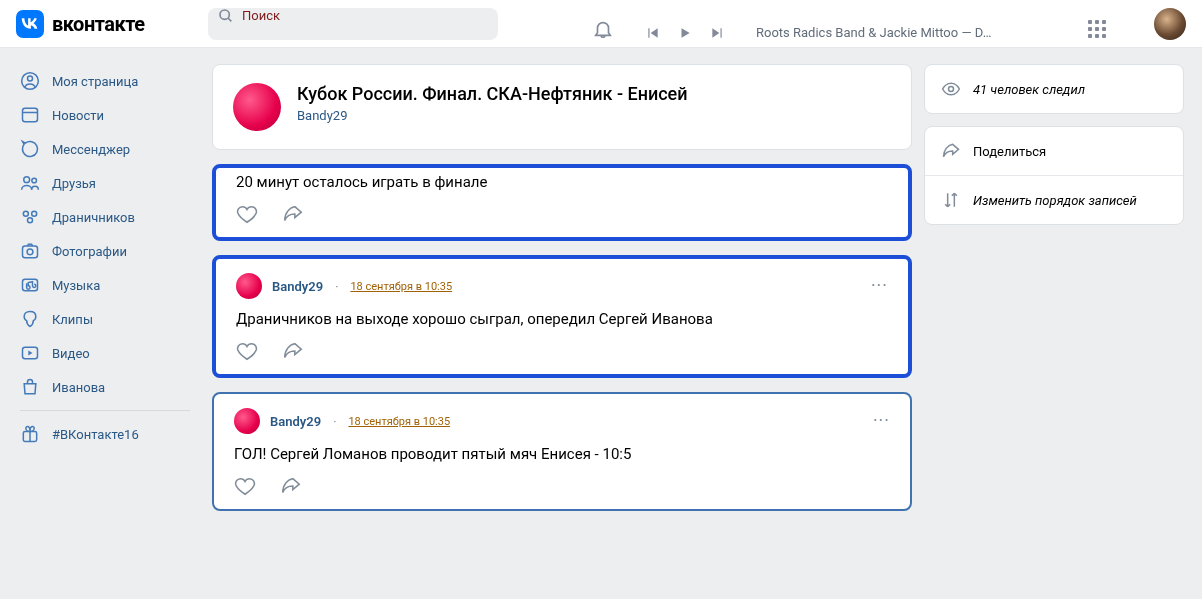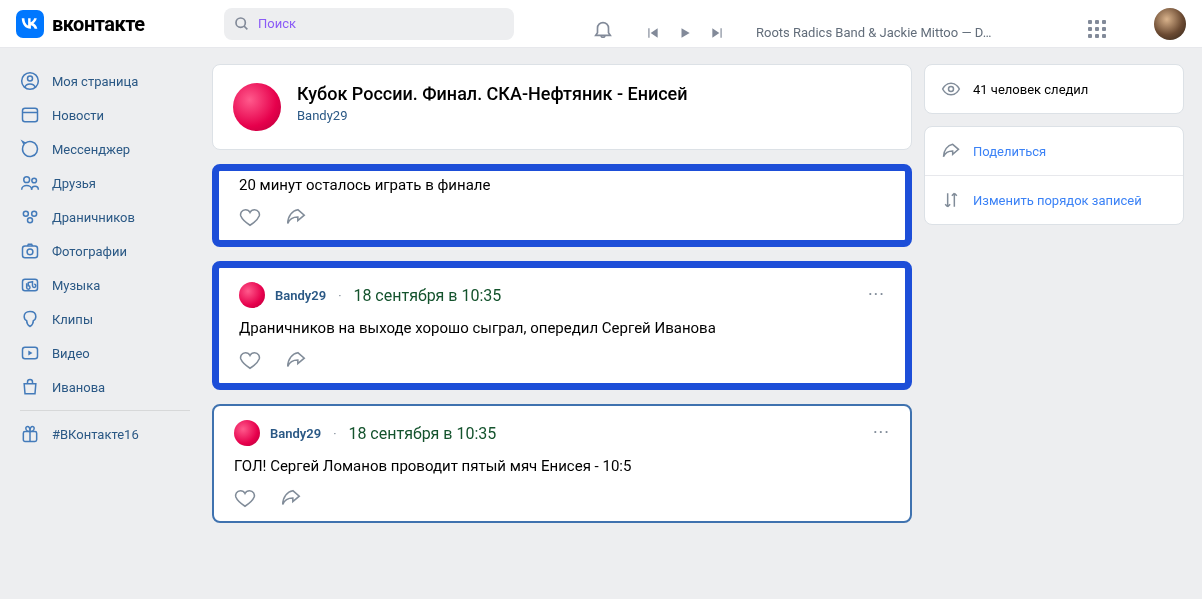--- a/index.html
+++ b/index.html
@@ -18,21 +18,21 @@
       height: 48px;
       display: flex;
       align-items: center;
       padding: 0 16px;
       border-bottom: 1px solid #e7e8ec;
     }
     .logo-box {
       display: flex;
       align-items: center;
       gap: 8px;
-      width: 208px;
+      width: 192px;
     }
     .logo-square {
       width: 28px;
       height: 28px;
       background: #07f;
       border-radius: 7px;
       color: #fff;
       display: flex;
       align-items: center;
       justify-content: center;
@@ -42,23 +42,23 @@
       font-weight: 700;
       color: #000;
       letter-spacing: -0.5px;
     }
     .search-box {
       flex: 0 0 290px;
       height: 32px;
       background: #edeef0;
       border-radius: 8px;
       display: flex;
-      align-items: center;
+      align-items: flex-start;
       padding: 0 10px;
-      color: #8b5cf6;
+      color: #7f1d1d;
       gap: 8px;
     }
     .header-spacer { flex: 1; }
     .header-icons {
       display: flex;
       align-items: flex-end;
       gap: 22px;
       color: #828a99;
     }
     .header-play-group {
@@ -153,21 +153,21 @@
       font-weight: 500;
       color: #000;
       margin-bottom: 4px;
     }
     .topic-author {
       color: #2a5885;
       font-size: 13px;
     }
     .post {
       background: #fff;
-      border: 7px solid #1d4ed8;
+      border: 4px solid #1d4ed8;
       border-radius: 8px;
       padding: 14px 20px 12px;
       margin-bottom: 14px;
       position: relative;
     }
     .post.highlighted {
       border: 2px solid #3f72af;
     }
     .post-header {
       display: flex;
@@ -181,22 +181,23 @@
       border-radius: 50%;
       background: radial-gradient(circle at 35% 35%, #ff5a8c 0%, #e6004c 60%, #b30039 100%);
       flex-shrink: 0;
     }
     .post-author {
       font-weight: 600;
       color: #2a5885;
       font-size: 13px;
     }
     .post-date {
-      color: #14532d;
-      font-size: 16px;
+      color: #a16207;
+      font-size: 11px;
+      text-decoration: underline;
     }
     .post-dot {
       color: #818c99;
       font-size: 12.5px;
       margin: 0 2px;
     }
     .post-more {
       margin-left: auto;
       color: #818c99;
       cursor: pointer;
@@ -228,25 +229,25 @@
       background: #fff;
       border: 1px solid #dce1e6;
       border-radius: 8px;
       margin-bottom: 12px;
     }
     .widget-item {
       display: flex;
       align-items: center;
       gap: 12px;
       padding: 14px 16px;
-      color: #3b82f6;
+      color: #000000;
       font-size: 13px;
       border-bottom: 1px solid #e7e8ec;
     }
-    .widget-item:last-child { border-bottom: none; }
+    .widget-item:last-child { border-bottom: none; font-style: italic; }
     .widget-item.followers { color: #000; }
     .widget-icon {
       width: 20px;
       height: 20px;
       display: flex;
       align-items: center;
       justify-content: center;
       color: #818c99;
       flex-shrink: 0;
     }

